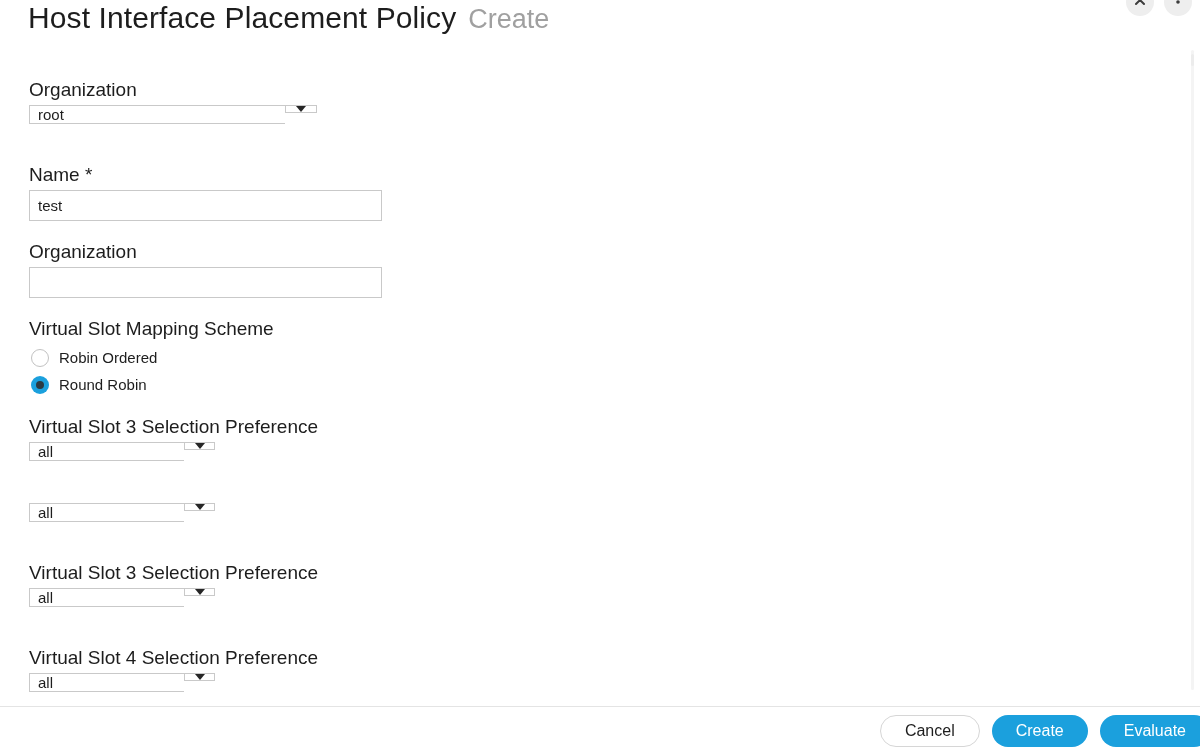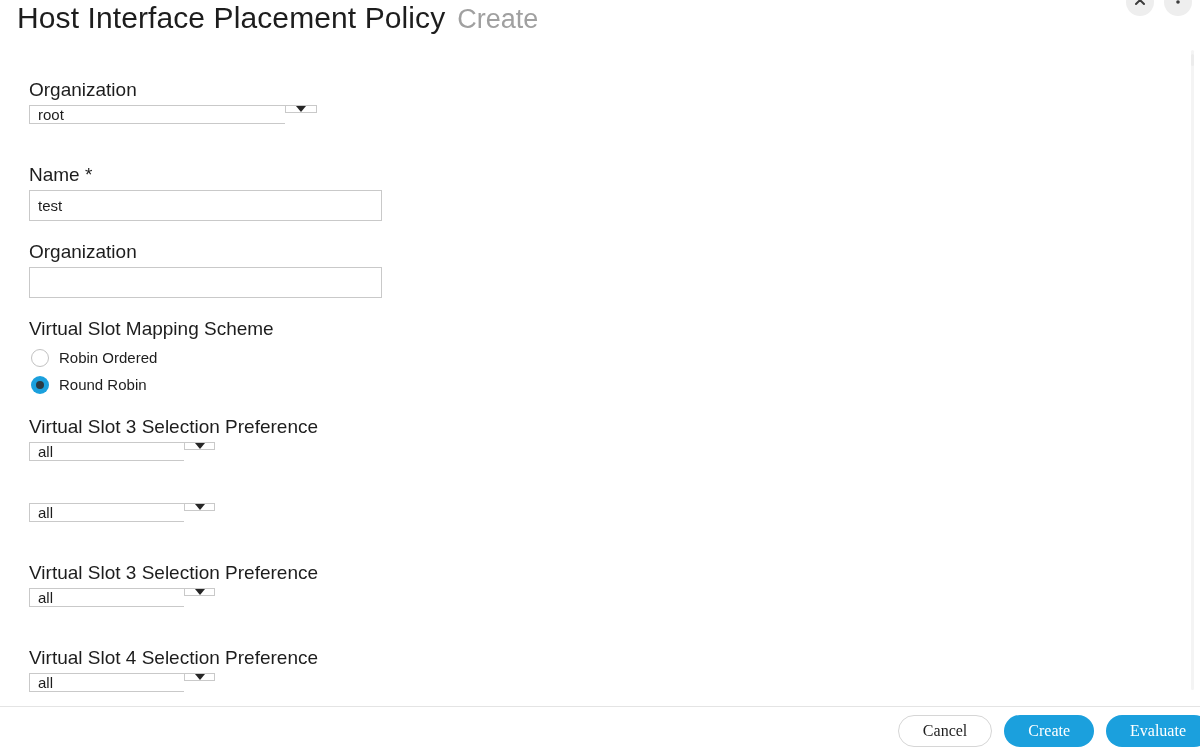--- a/index.html
+++ b/index.html
@@ -21,21 +21,21 @@
     background: #ffffff;
   }
 
   
   .page-header {
     position: absolute;
     left: 0;
     top: 0;
     width: 1200px;
     height: 48px;
-    padding-left: 17px;
+    padding-left: 28px;
     display: flex;
     align-items: flex-start;
   }
   .title-row {
     display: flex;
     align-items: baseline;
     gap: 12px;
     margin-top: -2px;
   }
   .page-title {
@@ -209,21 +209,21 @@
     display: flex;
     align-items: center;
     justify-content: flex-end;
     padding-right: 0;
     gap: 12px;
     z-index: 10;
   }
   .btn {
     height: 32px;
     border-radius: 19px;
-    font-family: Liberation Serif, serif;
+    font-family: Liberation Sans, sans-serif;
     font-size: 16px;
     display: inline-flex;
     align-items: center;
     justify-content: center;
     cursor: pointer;
     white-space: nowrap;
     border: none;
     padding: 0 24px;
   }
   .btn-secondary {

